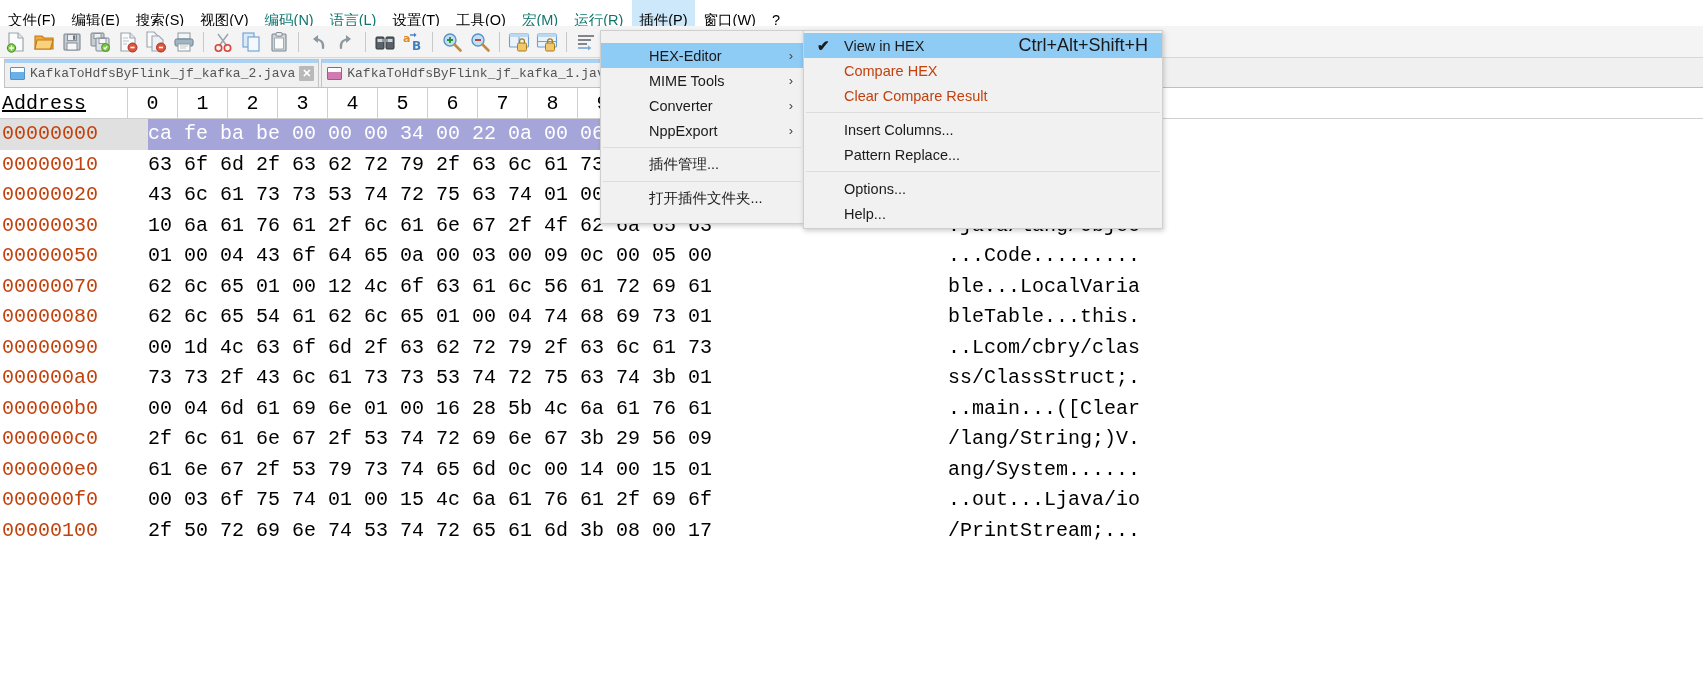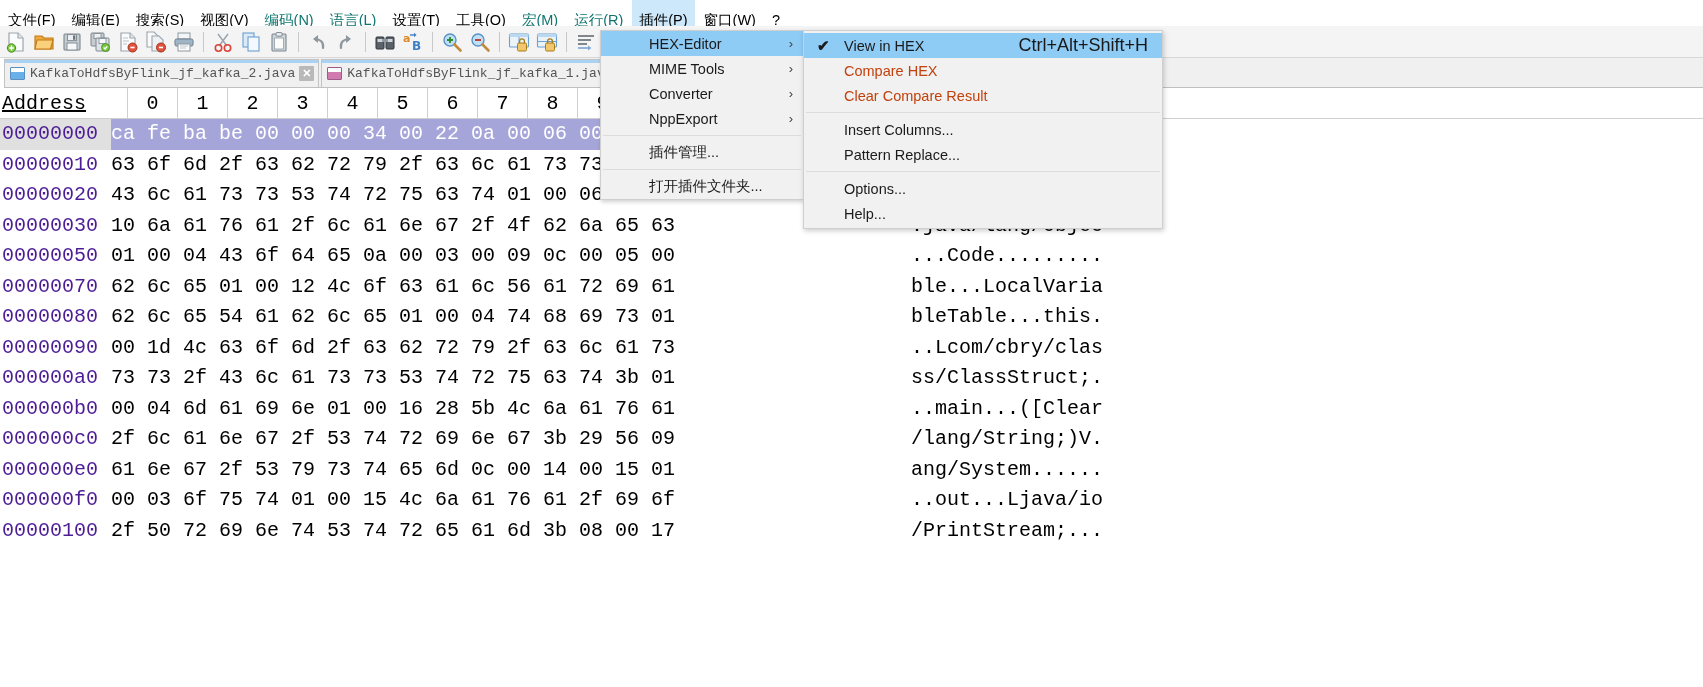--- a/index.html
+++ b/index.html
@@ -109,24 +109,24 @@
     overflow: hidden;
   }
   .hexrow {
     height: 30.5px;
     line-height: 30.5px;
     white-space: pre;
     display: flex;
     align-items: center;
   }
   .hexrow .addr {
-    width: 111px;
+    width: 148px;
     padding-left: 2px;
     flex: 0 0 auto;
-    color: #4c1d95;
+    color: #c2410c;
   }
   .hexrow .bytes {
     width: 800px;
     flex: 0 0 auto;
     letter-spacing: 0px;
   }
   .hexrow .ascii {
     flex: 0 0 auto;
     color: #000;
   }
@@ -154,21 +154,21 @@
   .selrow .addr { background: #e0e0e0; }
   .selrow .bytes, .selrow .ascii { background: #a5a5d9; color: #ffffff; }
 
   
   #plugins-menu {
     position: absolute; left: 600px; top: 30px;
     width: 204px;
     background: #f1f1f1;
     border: 1px solid #cfcfcf;
     box-shadow: 1px 2px 4px rgba(0,0,0,.18);
-    padding: 0 0;
+    padding: 12px 0;
     font-size: 14.5px;
     z-index: 50;
   }
   .mi {
     height: 25px;
     display: flex; align-items: center;
     padding: 0 6px 0 48px;
     position: relative;
     color: #1a1a1a;
     white-space: nowrap;

